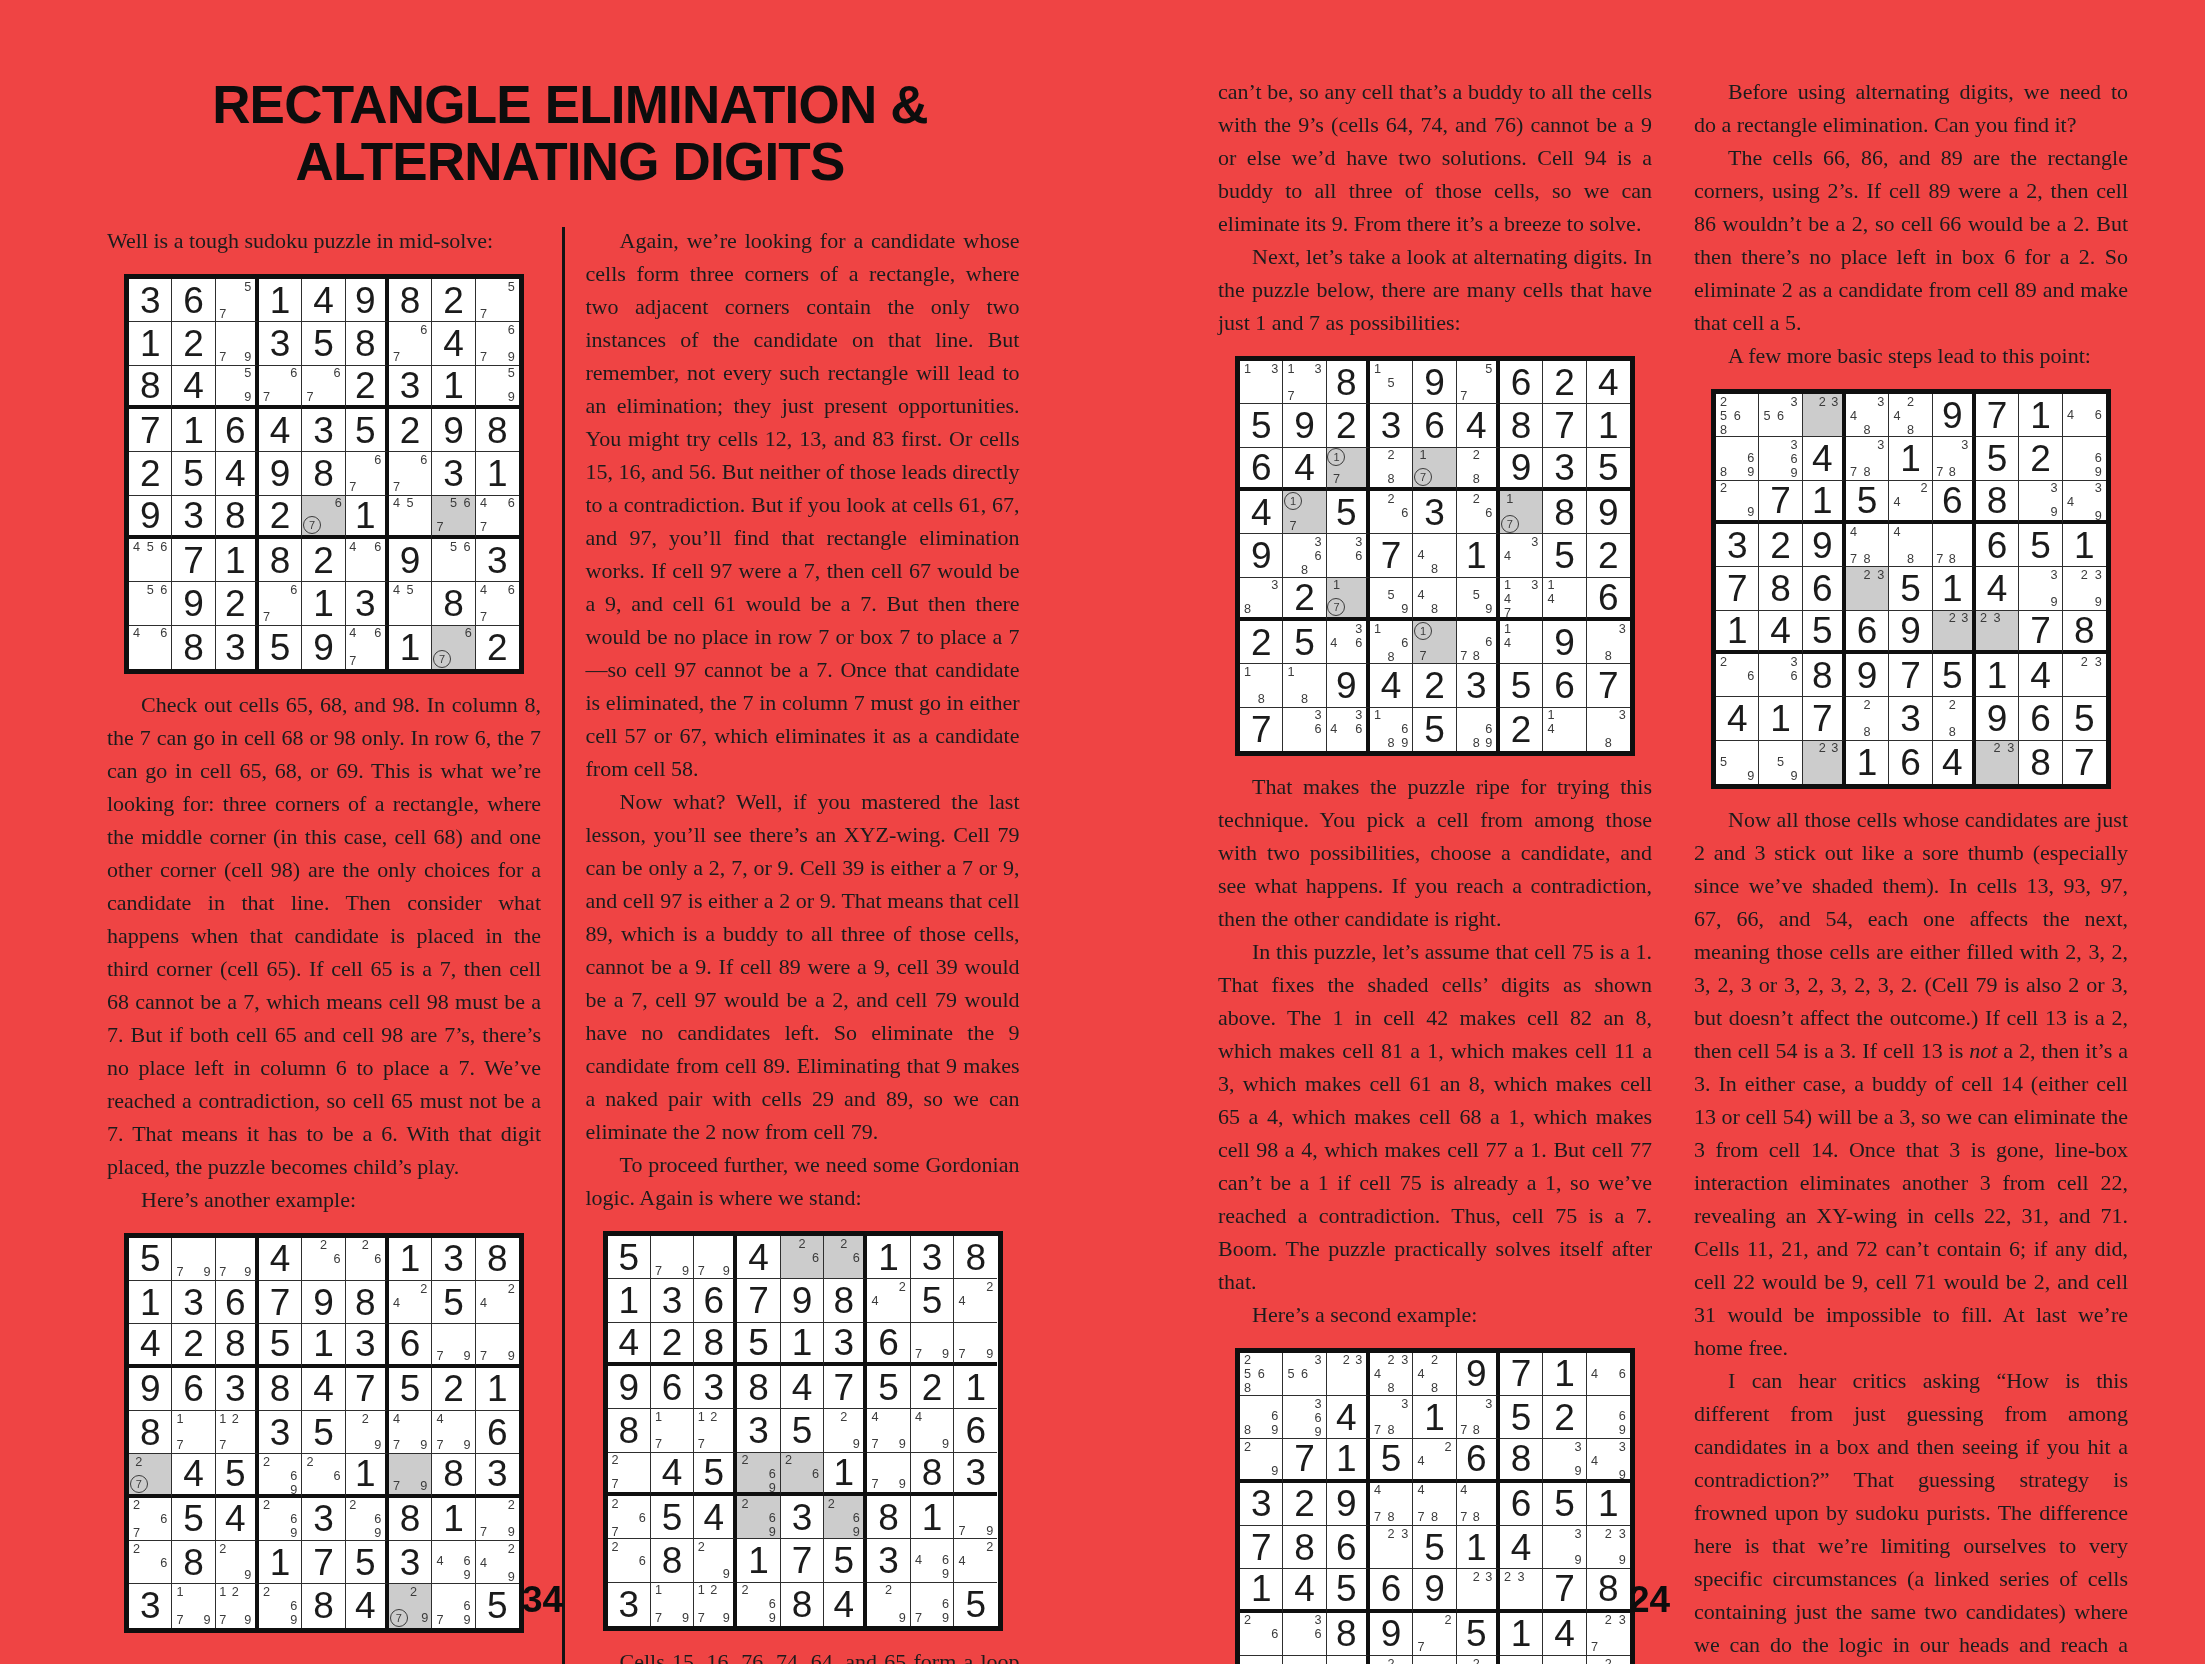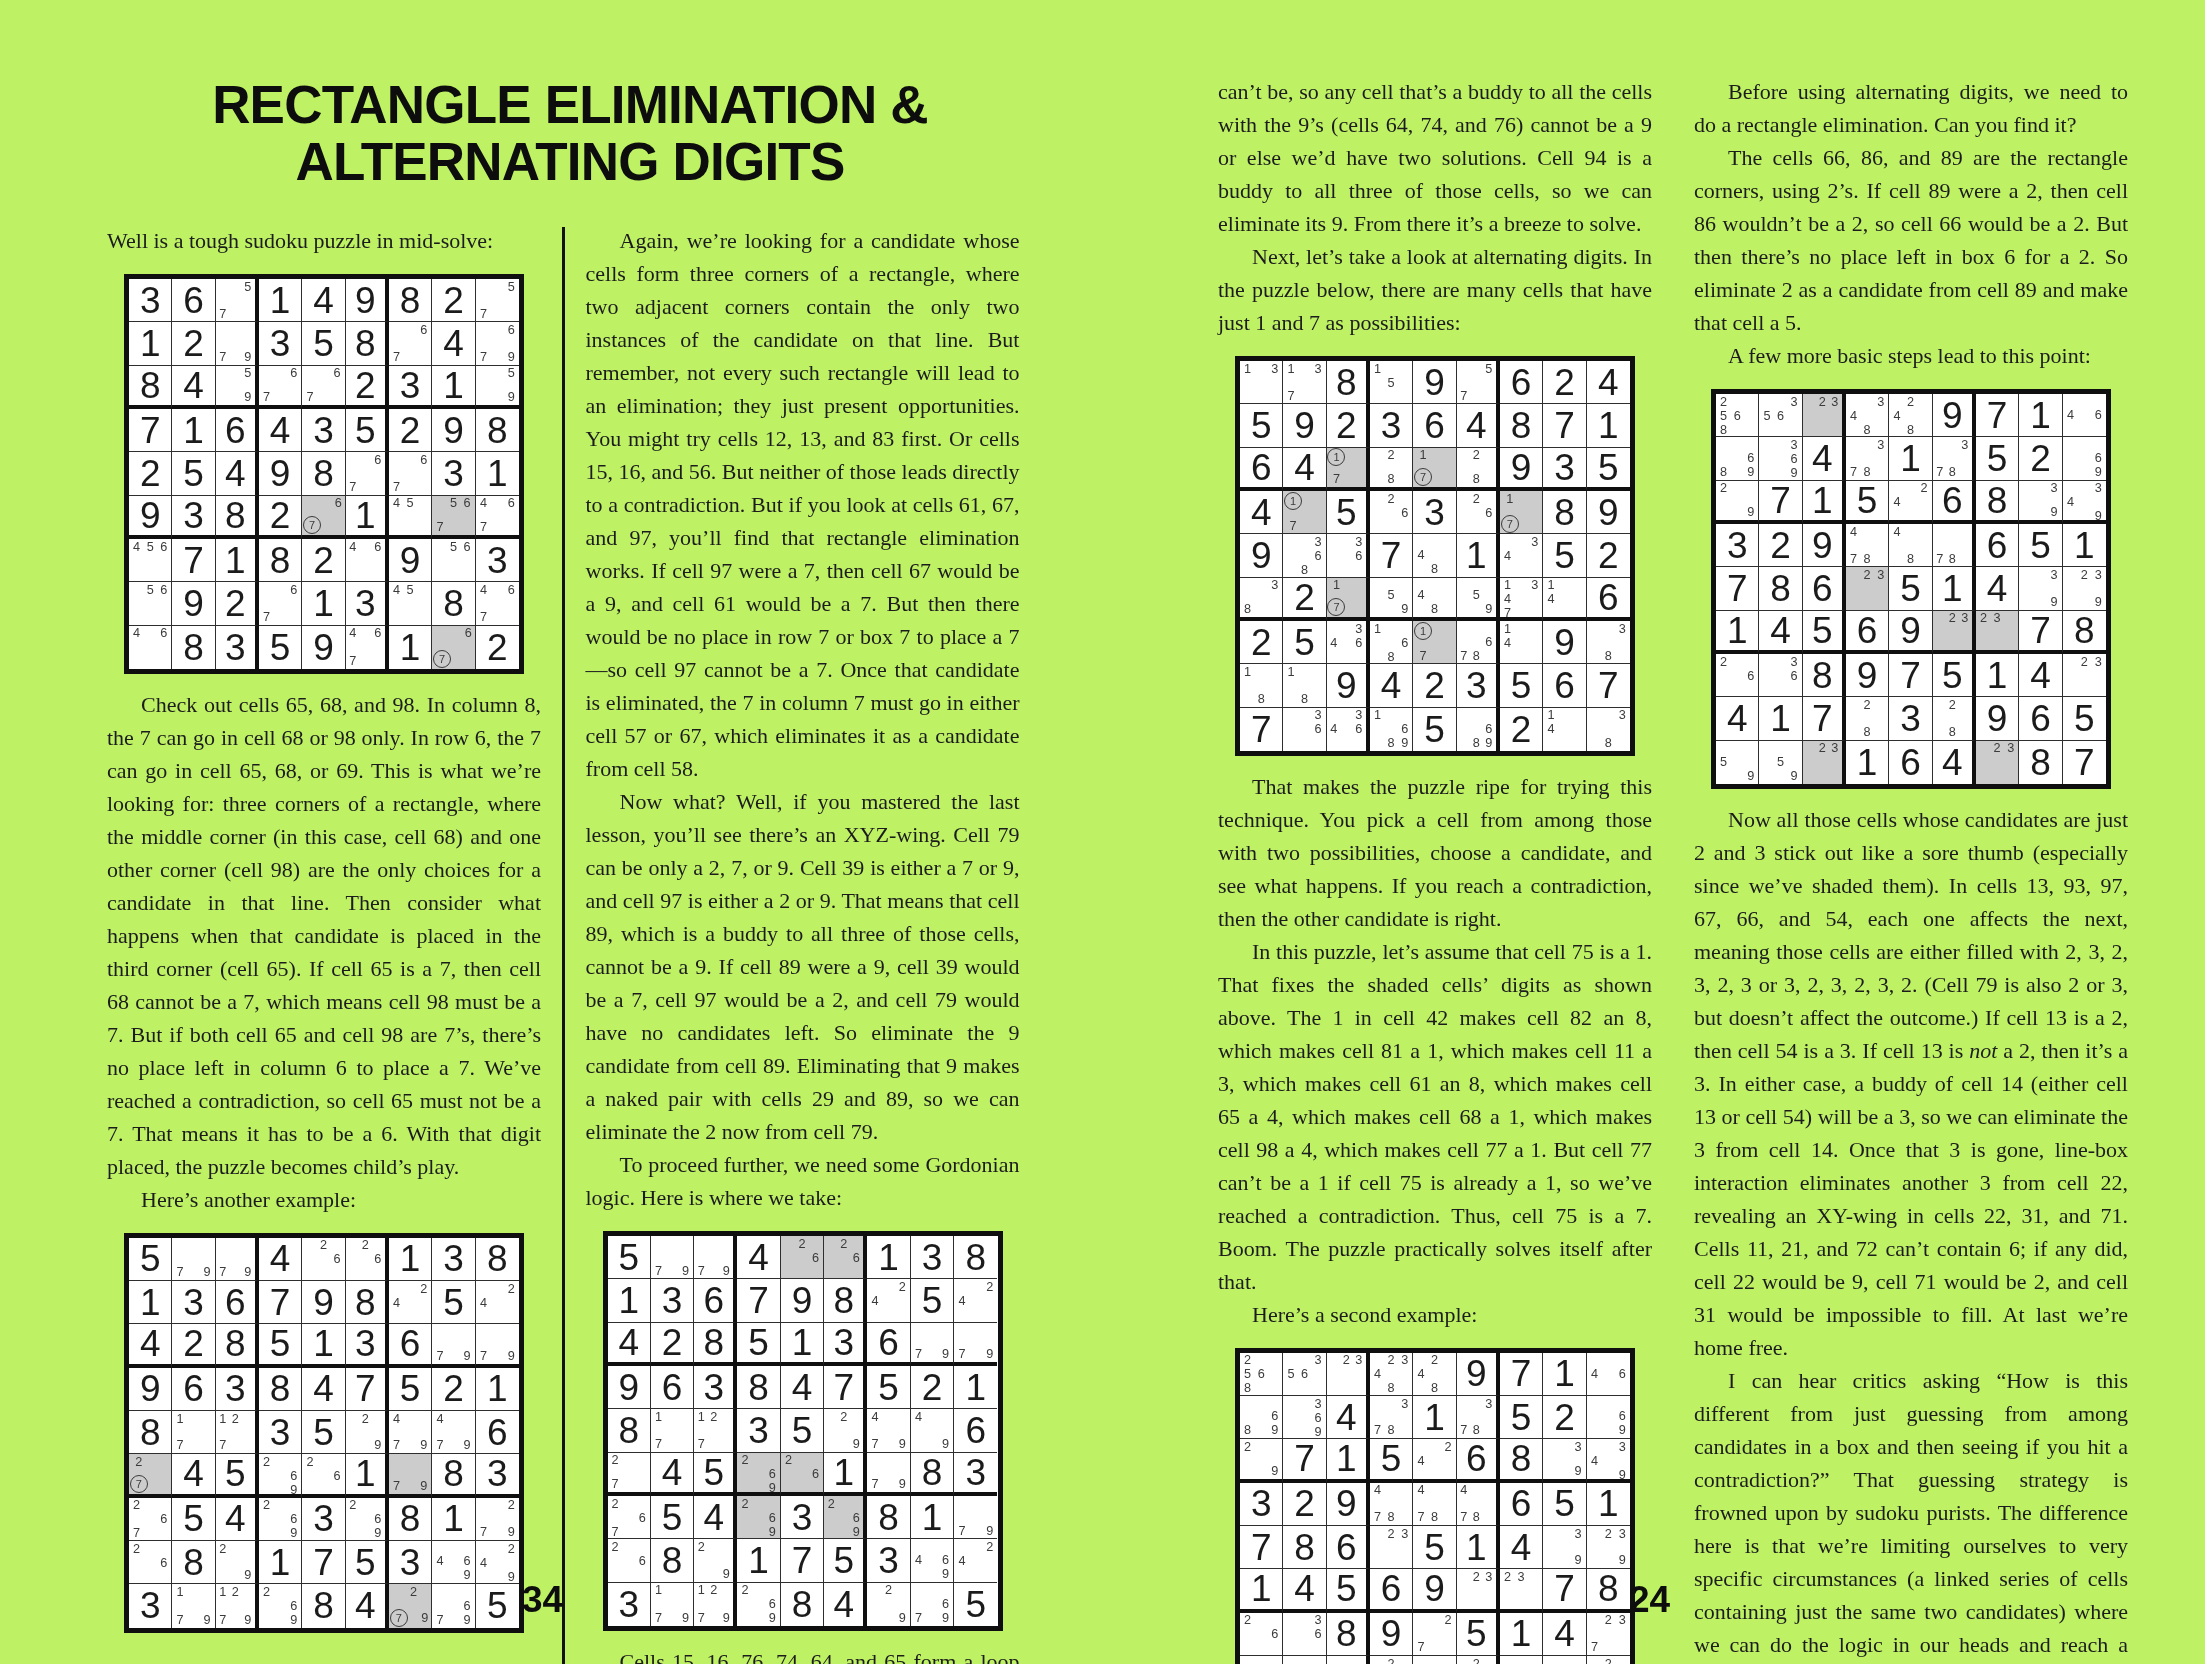--- a/index.html
+++ b/index.html
@@ -1,18 +1,18 @@
 <!DOCTYPE html>
 <html style="font-size:13.6px"><head>
 <meta charset="utf-8">
 <style>
   * { margin:0; padding:0; box-sizing:border-box; }
   html,body { background:#ffffff; }
   body { width:2205px; height:1665px; position:relative; font-family:"Liberation Serif", serif; color:#1c1c1c; }
-  .spread { position:absolute; inset:0; background:#bef264; }
+  .spread { position:absolute; inset:0; background:#ef4444; }
 
   .page { position:absolute; }
   .page.left  { left:107px;  top:47px;  width:926px; }
   .page.right { left:1218px; top:75px;  width:908px; }
 
   .title { text-align:center; font-family:"Liberation Sans", sans-serif; font-weight:bold;
            font-size:53px; line-height:57px; letter-spacing:-0.8px; color:#0d0d0d; margin:29px 0 34px 0; }
 
   .cols { display:flex; align-items:stretch; }
   .col  { flex:0 0 434px; }
@@ -738,21 +738,21 @@
             </div>
             <div class="cell lastc lastr">
               <span class="big">5</span>
             </div>
           </div>
       </div>
       <div class="rule"></div>
       <div class="col">
         <p class="ind">Again, we’re looking for a candidate whose cells form three corners of a rectangle, where two adjacent corners contain the only two instances of the candidate on that line. But remember, not every such rectangle will lead to an elimination; they just present opportunities. You might try cells 12, 13, and 83 first. Or cells 15, 16, and 56. But neither of those leads directly to a contradiction. But if you look at cells 61, 67, and 97, you’ll find that rectangle elimination works. If cell 97 were a 7, then cell 67 would be a 9, and cell 61 would be a 7. But then there would be no place in row 7 or box 7 to place a 7—so cell 97 cannot be a 7. Once that candidate is eliminated, the 7 in column 7 must go in either cell 57 or 67, which eliminates it as a candidate from cell 58.</p>
         <p class="ind">Now what? Well, if you mastered the last lesson, you’ll see there’s an XYZ-wing. Cell 79 can be only a 2, 7, or 9. Cell 39 is either a 7 or 9, and cell 97 is either a 2 or 9. That means that cell 89, which is a buddy to all three of those cells, cannot be a 9. If cell 89 were a 9, cell 39 would be a 7, cell 97 would be a 2, and cell 79 would have no candidates left. So eliminate the 9 candidate from cell 89. Eliminating that 9 makes a naked pair with cells 29 and 89, so we can eliminate the 2 now from cell 79.</p>
-        <p class="ind">To proceed further, we need some Gordonian logic. Here is where we take:</p>
+        <p class="ind">To proceed further, we need some Gordonian logic. Again is where we stand:</p>
         <div class="sudoku">
             <div class="cell">
               <span class="big">5</span>
             </div>
             <div class="cell">
               <div class="marks">
                 <span class="mk bl">7</span>
                 <span class="mk br">9</span>
               </div>
             </div>

